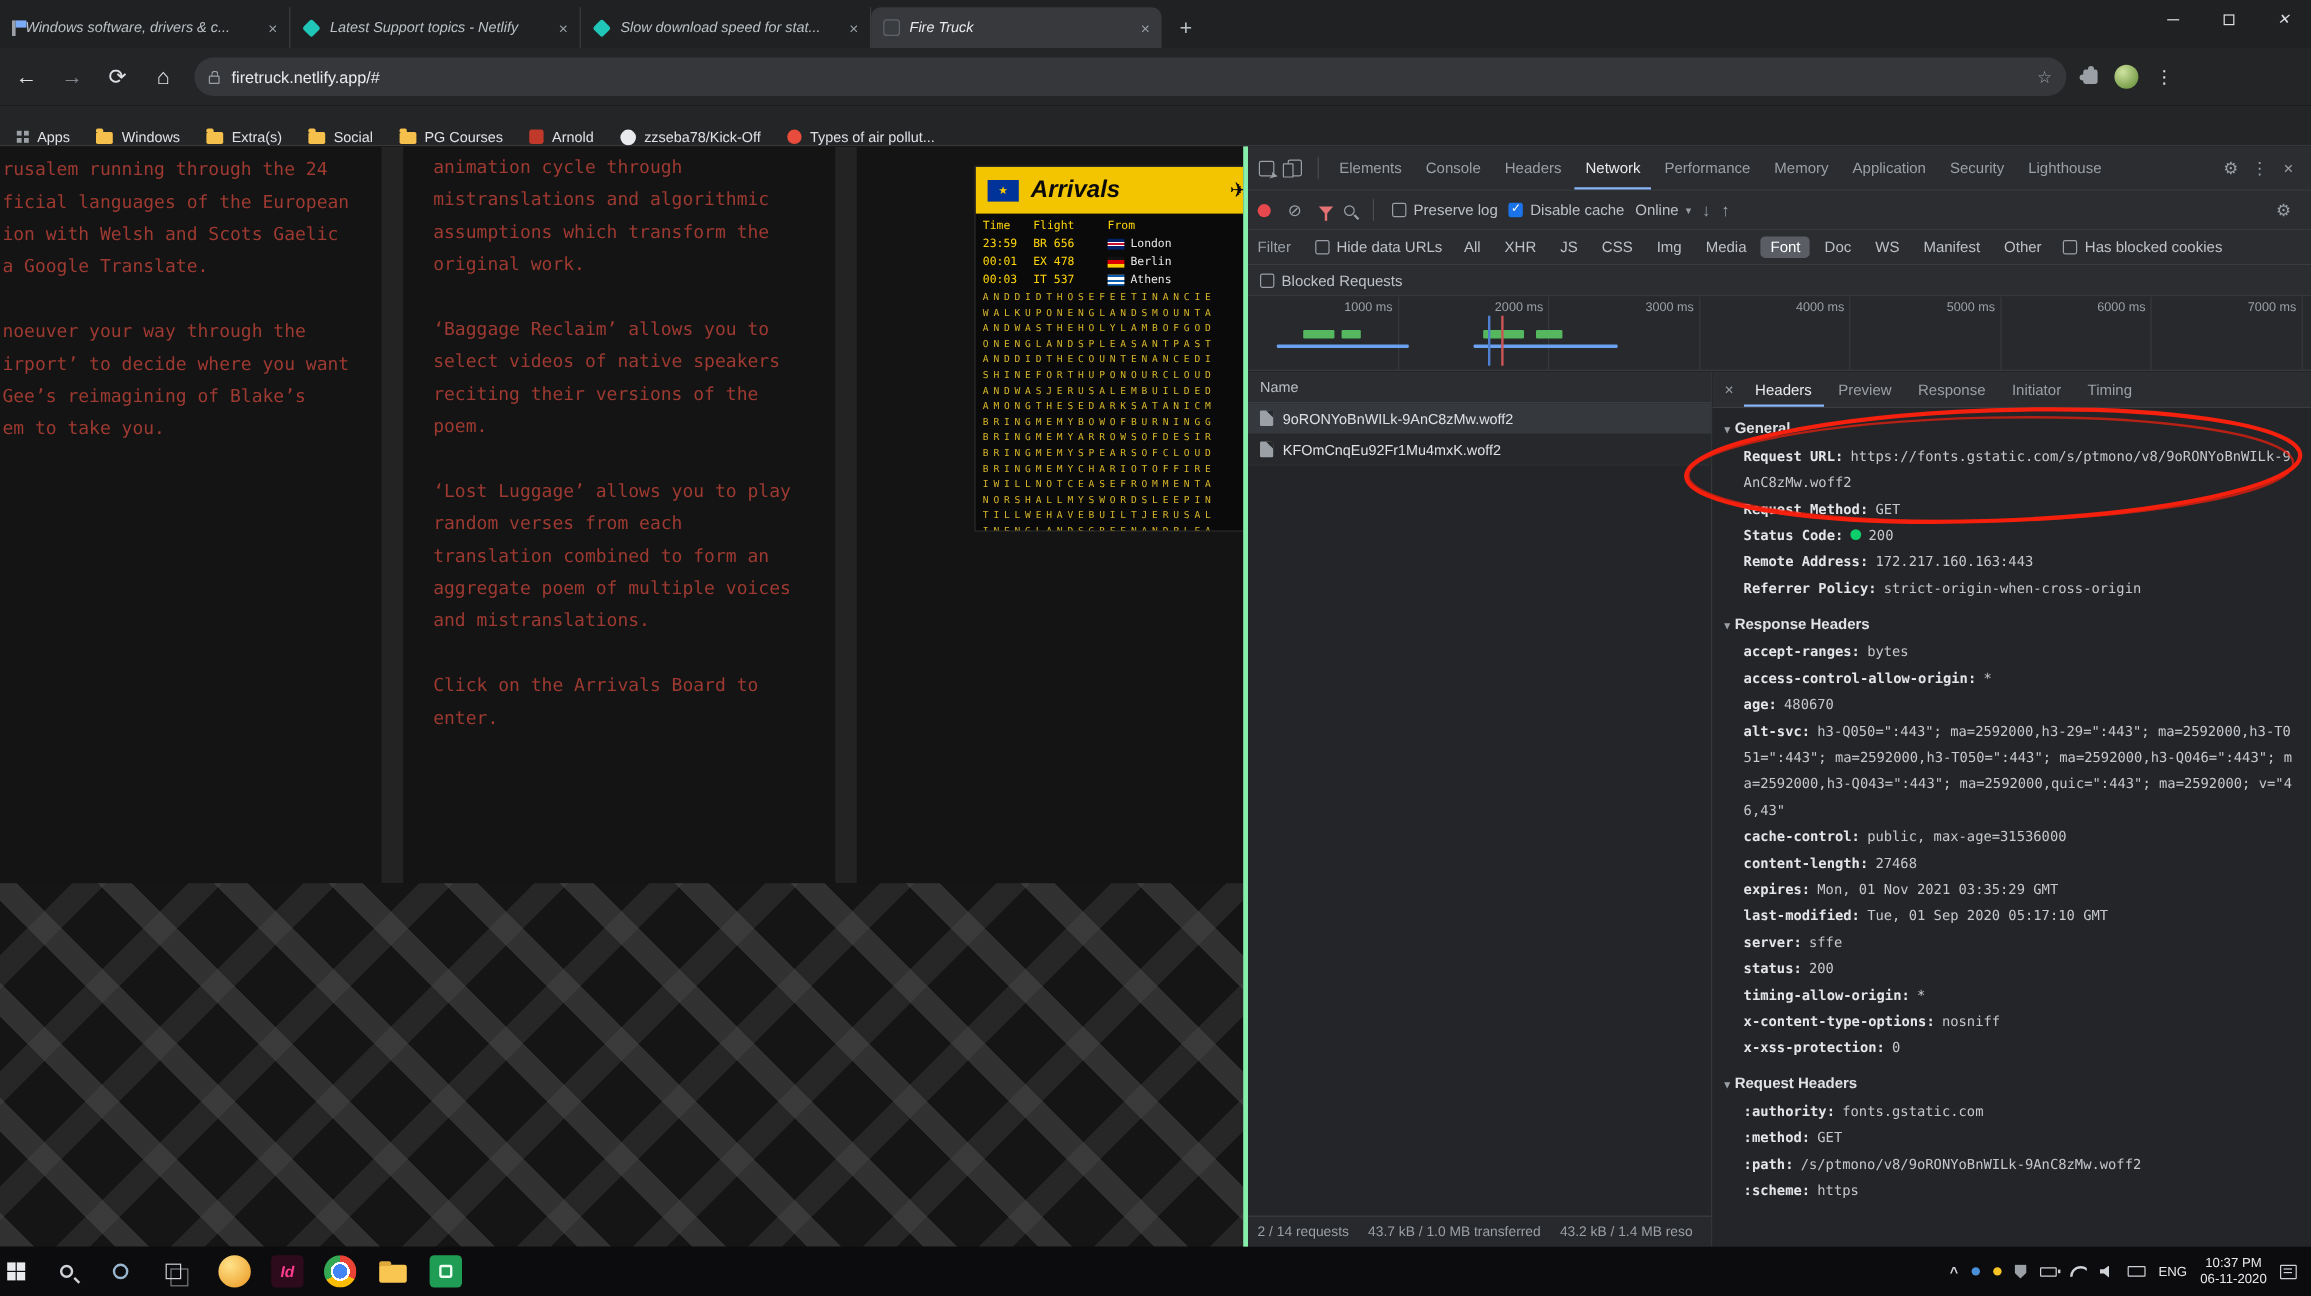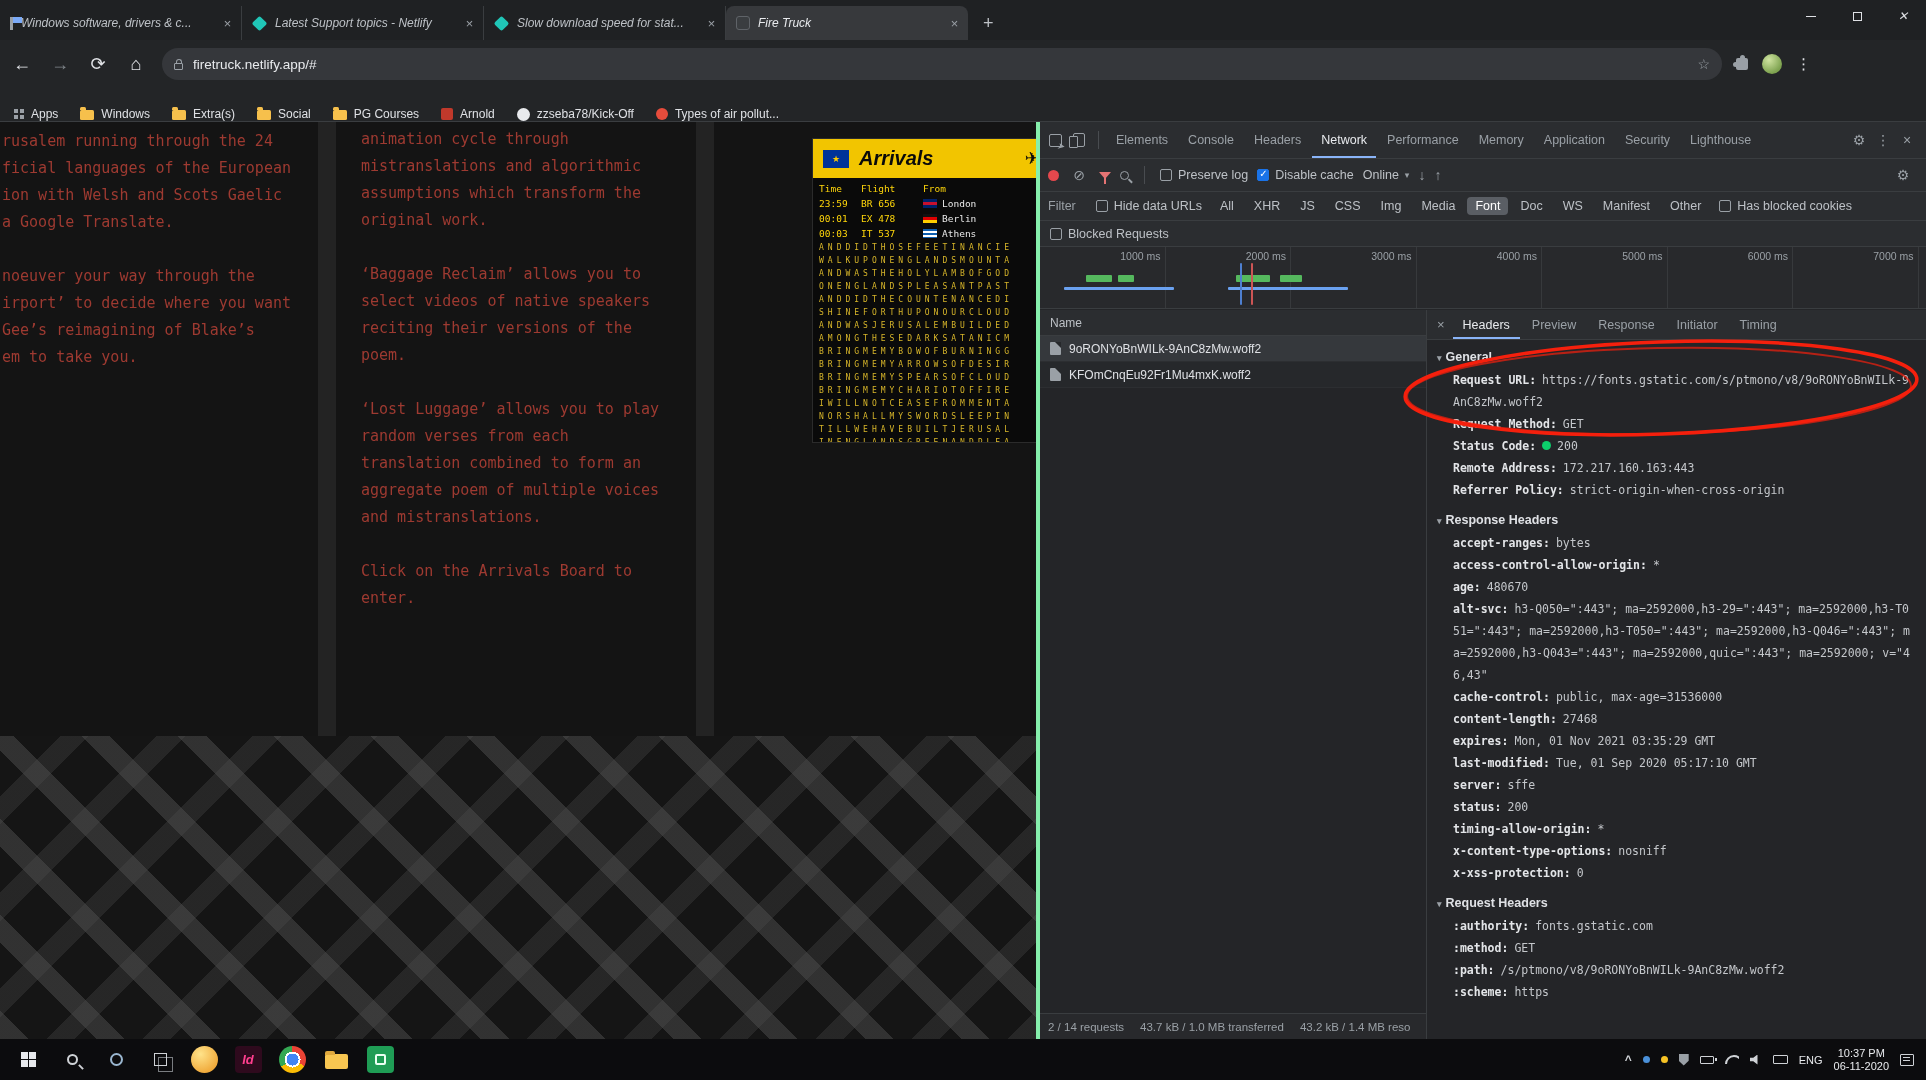--- a/index.html
+++ b/index.html
@@ -142,21 +142,21 @@
   .hsec{line-height:22px;font-weight:bold;color:#dfe1e5;padding-left:10px;margin-top:8px;font-family:"Liberation Sans",sans-serif;font-size:12.5px}
   .hsec .tri{color:#9aa0a6;font-size:9px;margin-right:4px}
   .hsec:first-child{margin-top:0}
   .hline{line-height:22px;padding:0 12px 0 26px;word-break:break-all;color:#c4c7cb}
   .hk{font-weight:bold;color:#e3e5e8;margin-right:6px}
   .hline.status-ok .hv::before{content:'';display:inline-block;width:9px;height:9px;border-radius:50%;background:var(--status-green);margin-right:6px}
   .annot{position:absolute;inset:0;pointer-events:none;z-index:40}
 
   
   .taskbar{position:absolute;left:0;bottom:0;width:100%;height:41px;background:#0c0c0e;display:flex;align-items:center;padding:0 6px;gap:0;z-index:60}
-  .tb-btn{width:44px;height:41px;display:flex;align-items:center;justify-content:center;flex:none}
+  .tb-btn{width:44px;height:41px;display:flex;align-items:center;flex:none}
   .win-logo{width:15px;height:15px;position:relative}
   .win-logo::before{content:'';position:absolute;left:0;top:0;width:7px;height:7px;background:#e8eaed;box-shadow:8px 0 #e8eaed,0 8px #e8eaed,8px 8px #e8eaed}
   .tb-search{width:11px;height:11px;border:2px solid #cfd2d6;border-radius:50%;position:relative}
   .tb-search::after{content:'';position:absolute;left:9px;top:10px;width:6px;height:2px;background:#cfd2d6;transform:rotate(45deg)}
   .tb-ring{width:13px;height:13px;border:2px solid #9ab6cf;border-radius:50%}
   .tb-taskview{width:13px;height:13px;border:1.5px solid #cfd2d6;position:relative}
   .tb-taskview::after{content:'';position:absolute;left:3px;top:3px;width:13px;height:13px;border:1.5px solid #7a7d81;background:#0c0c0e;z-index:-1}
   .appic{width:27px;height:27px;border-radius:4px;flex:none}
   .app-yellow{border-radius:50%;background:radial-gradient(circle at 35% 30%,#ffe38a,#f0a93a 75%)}
   .app-id{background:#2e0a1d;color:#ff3e8e;font-weight:bold;font-size:13px;display:flex;align-items:center;justify-content:center}

